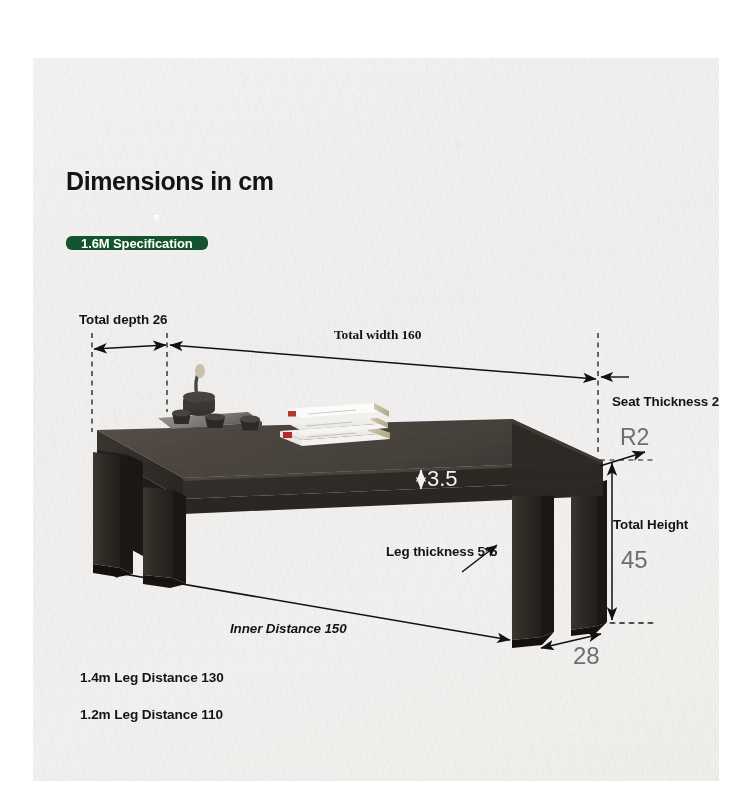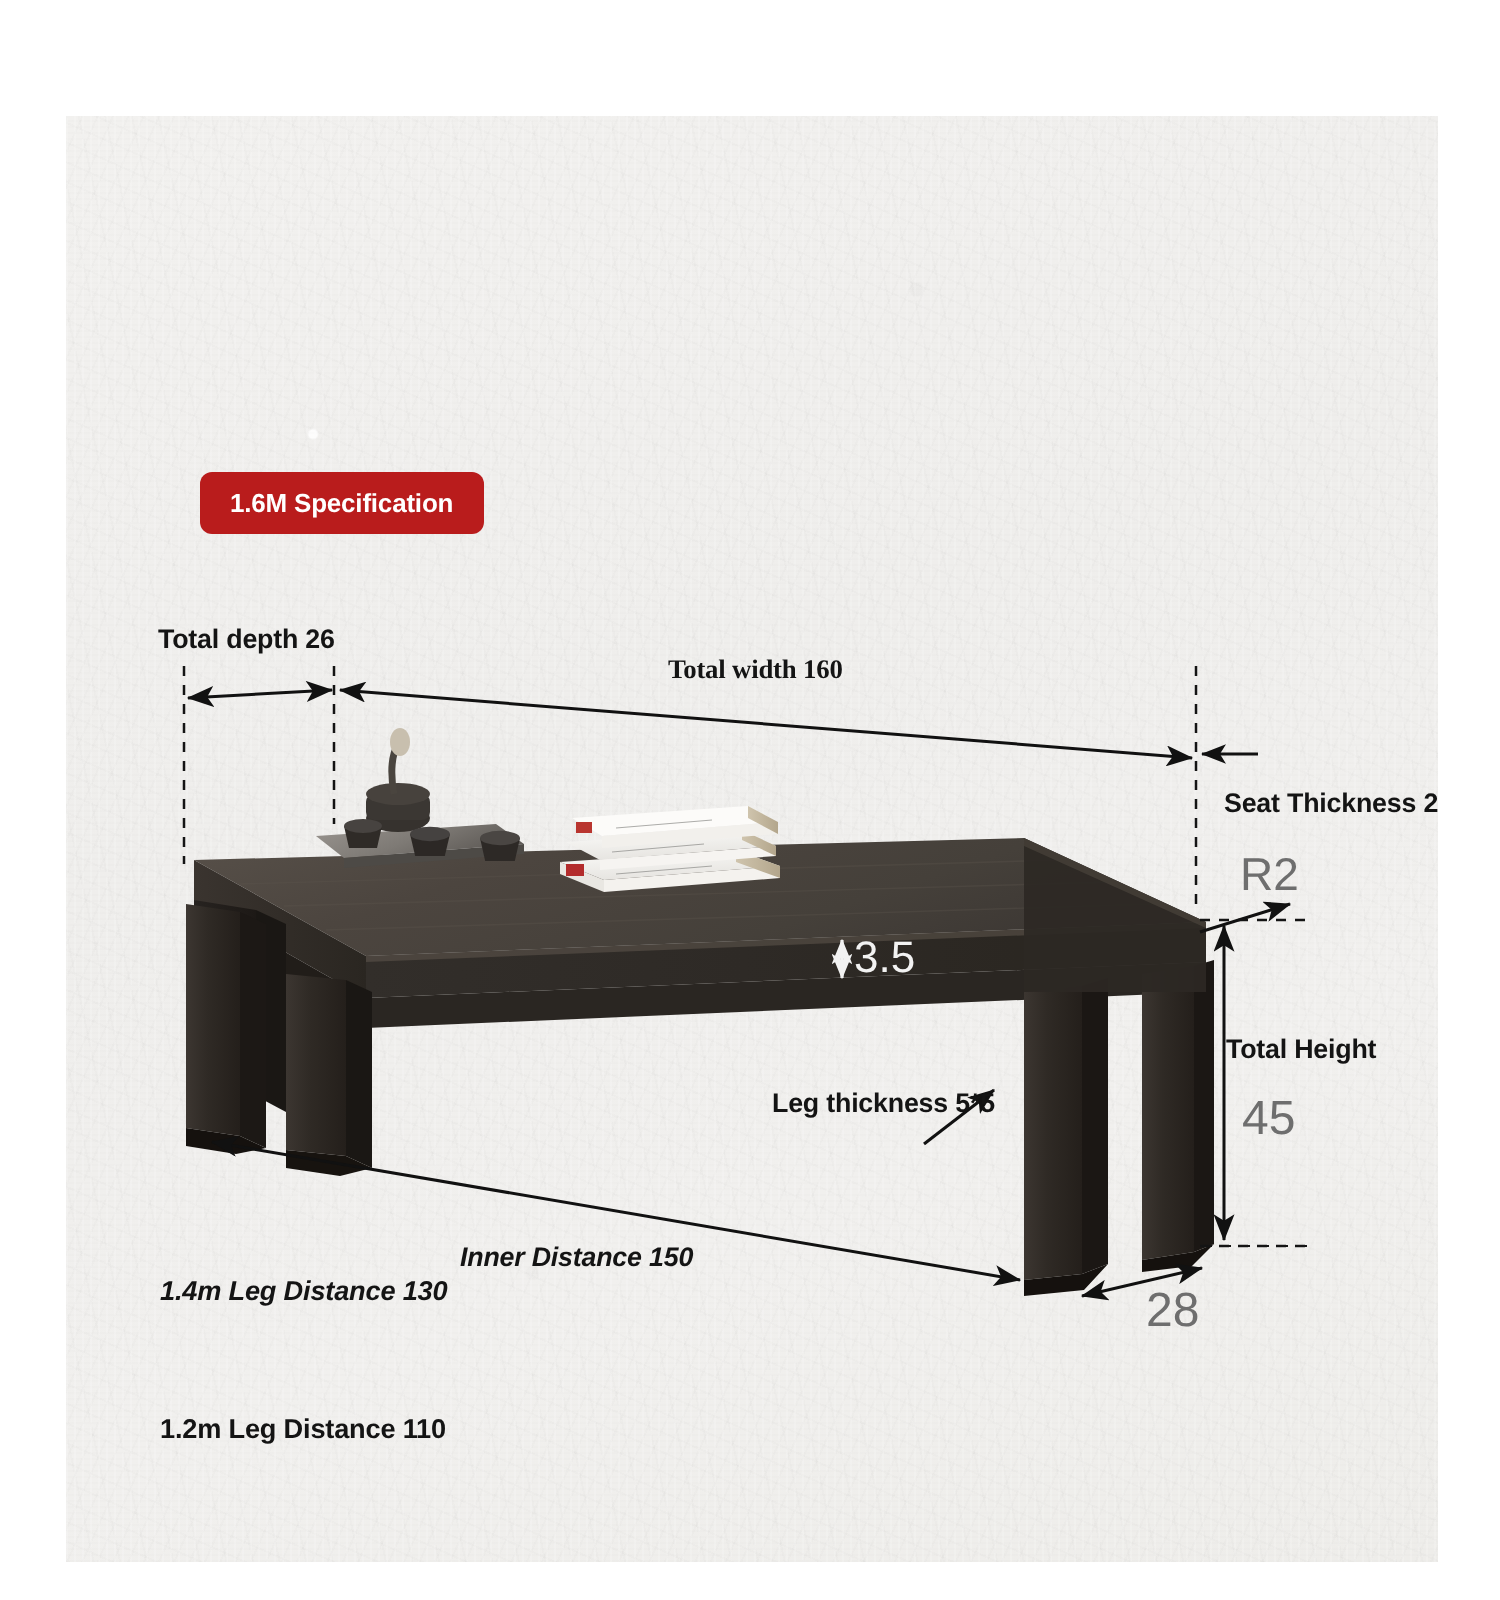--- a/index.html
+++ b/index.html
@@ -42,25 +42,25 @@
     font-size: 14.2px; font-weight: 700; color: #1a1a1a;
     letter-spacing: -0.1px; white-space: nowrap;
   }
   .title {
     position: absolute; left: 66px; top: 167px;
     font-size: 25px; font-weight: 700; color: #141414;
     letter-spacing: -0.4px; white-space: nowrap;
   }
   .spec-badge {
     position: absolute; left: 66px; top: 236px;
-    height: 31px; padding: 0 15px;
+    height: 14px; padding: 0 15px;
     display: flex; align-items: center;
-    background: #b91c1c; border-radius: 6px;
+    background: #14532d; border-radius: 6px;
     color: #ffffff; font-size: 13px; font-weight: 700;
-    letter-spacing: -0.1px; white-space: nowrap; margin-left: 34px;
+    letter-spacing: -0.1px; white-space: nowrap;
   }
 
   .dlabel {
     position: absolute;
     font-size: 13.4px; font-weight: 700; color: #141414;
     letter-spacing: -0.1px; white-space: nowrap;
   }
   .dnum {
     position: absolute;
     font-size: 24px; font-weight: 400; color: #6e6e6e;
@@ -81,20 +81,21 @@
     letter-spacing: 0px; white-space: nowrap;
   }
 </style>
 </head>
 <body>
 
 <div id="root">
 
   <div class="panel"></div>
 
+  <div class="title">Dimensions in cm</div>
   <div class="spec-badge">1.6M Specification</div>
 
   <svg class="layer" viewBox="0 0 750 800">
     <defs>
       <linearGradient id="seatTop" x1="0" y1="0" x2="1" y2="0.35">
         <stop offset="0%" stop-color="#575049"></stop>
         <stop offset="35%" stop-color="#4c453f"></stop>
         <stop offset="75%" stop-color="#45403a"></stop>
         <stop offset="100%" stop-color="#3d3834"></stop>
       </linearGradient>
@@ -294,16 +295,16 @@
   <div class="dlabel" style="left:613px; top:517px;">Total Height</div>
 
   <div class="dnum" style="left:621px; top:546px;">45</div>
 
   <div class="dlabel" style="left:386px; top:544px;">Leg thickness 5*5</div>
 
   <div class="dlabel" style="left:230px; top:621px;font-style:italic;">Inner Distance 150</div>
 
   <div class="dnum" style="left:573px; top:642px;">28</div>
 
-  <div class="foot" style="top:638px;font-style:italic;">1.4m Leg Distance 130</div>
+  <div class="foot" style="top:670px;">1.4m Leg Distance 130</div>
   <div class="foot" style="top:707px;">1.2m Leg Distance 110</div>
 
 </div>
 
 </body></html>

